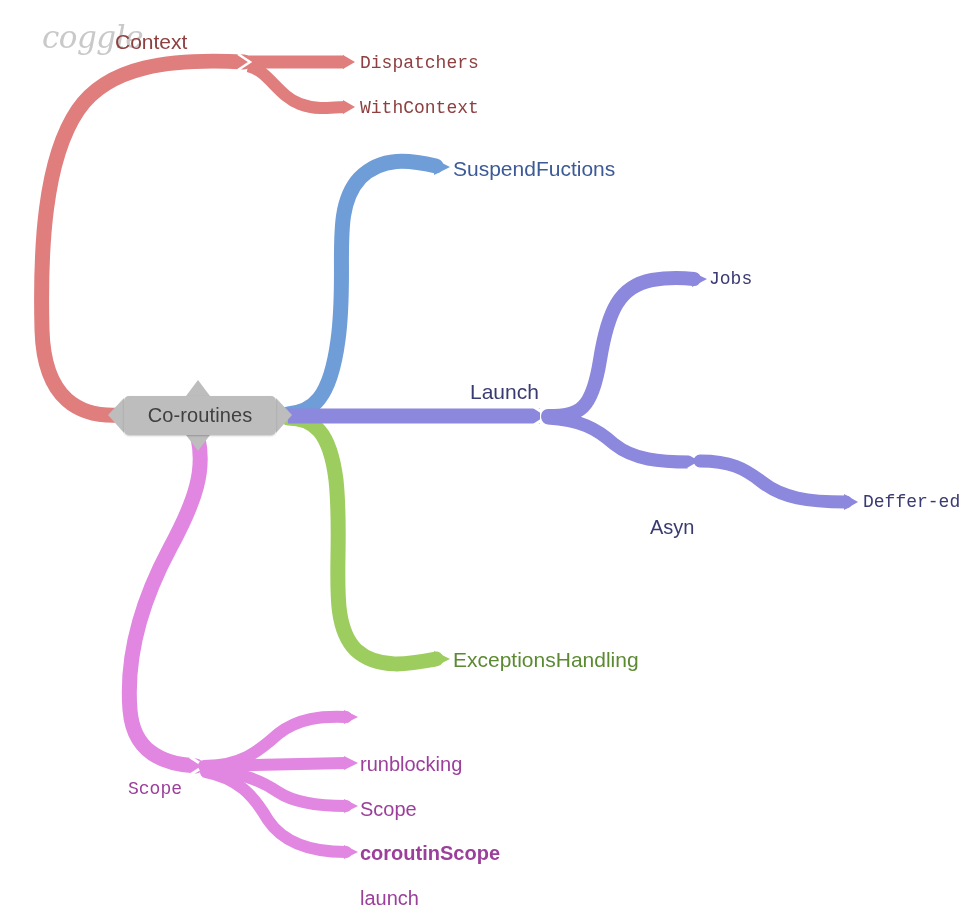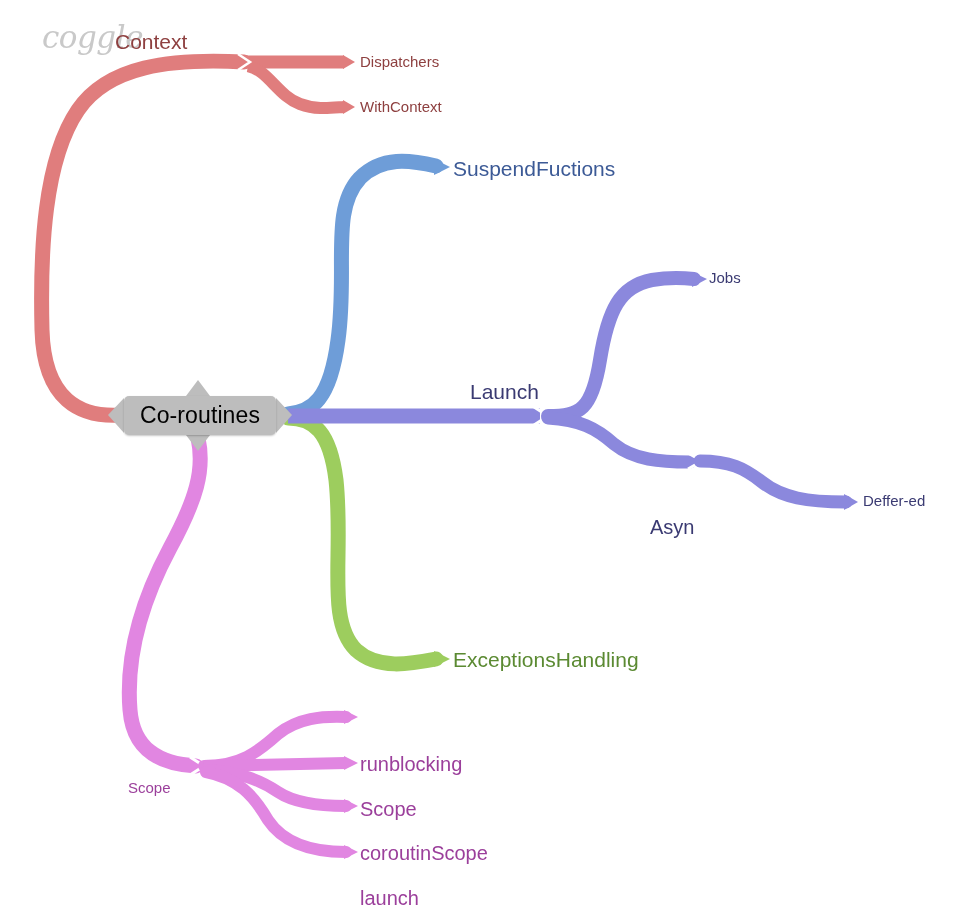--- a/index.html
+++ b/index.html
@@ -62,34 +62,34 @@
     height: 39px;
     background: #bdbdbd;
     border-radius: 5px;
     box-shadow: 0 1px 2px rgba(0,0,0,0.22);
     z-index: 5;
     display: flex;
     align-items: center;
     justify-content: center;
   }
   .central-label {
-    font-size: 23px;
-    color: #000000;
+    font-size: 20px;
+    color: #404040;
     white-space: nowrap;
     letter-spacing: 0.1px;
   }
   
   .node-label {
     position: absolute;
     white-space: nowrap;
     z-index: 6;
     line-height: 1;
   }
   .lbl-lg { font-size: 21px; }
-  .lbl-md { font-size: 15px; }
+  .lbl-md { font-size: 18px; font-family: Liberation Mono, monospace; }
   .lbl-sm { font-size: 20px; margin-top: 44px; }
 </style>
 </head>
 <body>
 
 <div id="canvas">
 
   <svg class="map-svg" viewBox="0 0 980 913" xmlns="http://www.w3.org/2000/svg">
     <defs>
       <filter id="softshadow" x="-20%" y="-20%" width="140%" height="140%">
@@ -191,17 +191,17 @@
   <div class="node-label lbl-md" style="left:863px; top:493px; color:#3a3a72;">Deffer-ed</div>
 
   <div class="node-label lbl-lg" style="left:453px; top:649px; color:#5b8a32;">ExceptionsHandling</div>
 
   <div class="node-label lbl-md" style="left:128px; top:780px; color:#9b3f9b;">Scope</div>
 
   <div class="node-label lbl-sm" style="left:360px; top:710px; color:#9b3f9b;">runblocking</div>
 
   <div class="node-label lbl-sm" style="left:360px; top:755px; color:#9b3f9b;">Scope</div>
 
-  <div class="node-label lbl-sm" style="left:360px; top:799px; color:#9b3f9b;">coroutinScope</div>
+  <div class="node-label lbl-sm" style="left:360px; top:799px; color:#9b3f9b;font-weight:bold;">coroutinScope</div>
 
   <div class="node-label lbl-sm" style="left:360px; top:844px; color:#9b3f9b;">launch</div>
 
 </div>
 
 </body></html>

